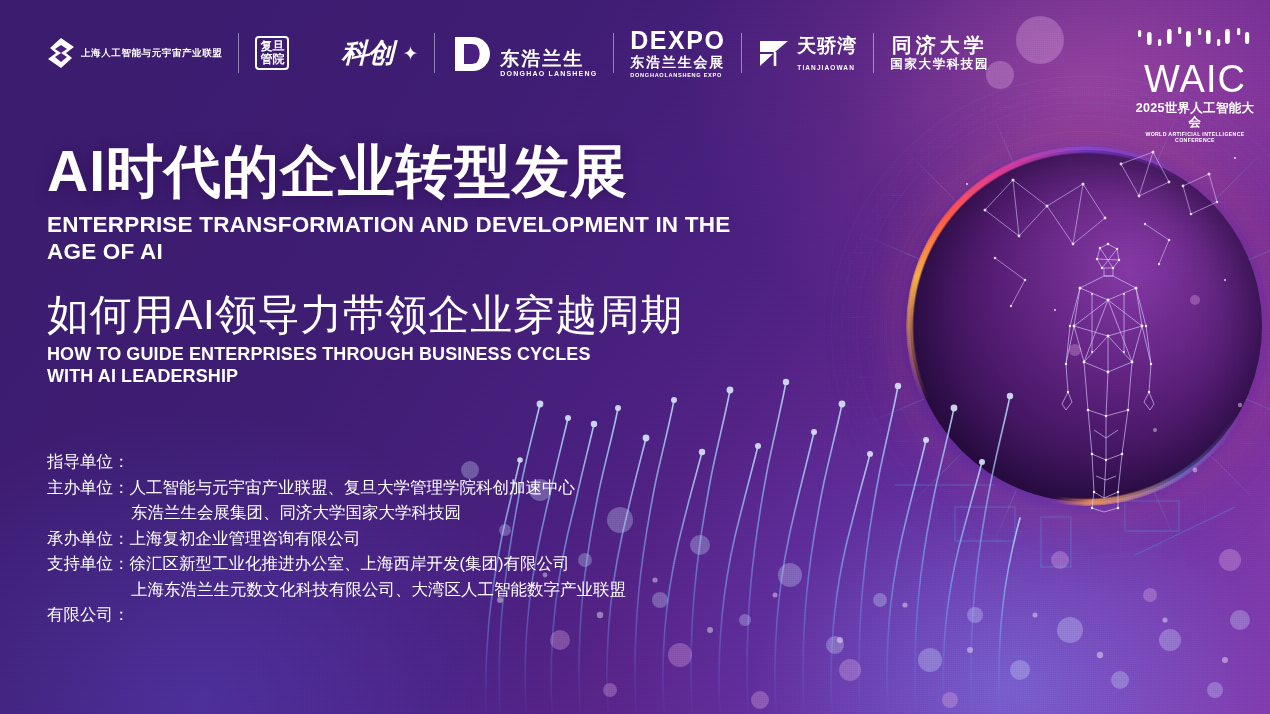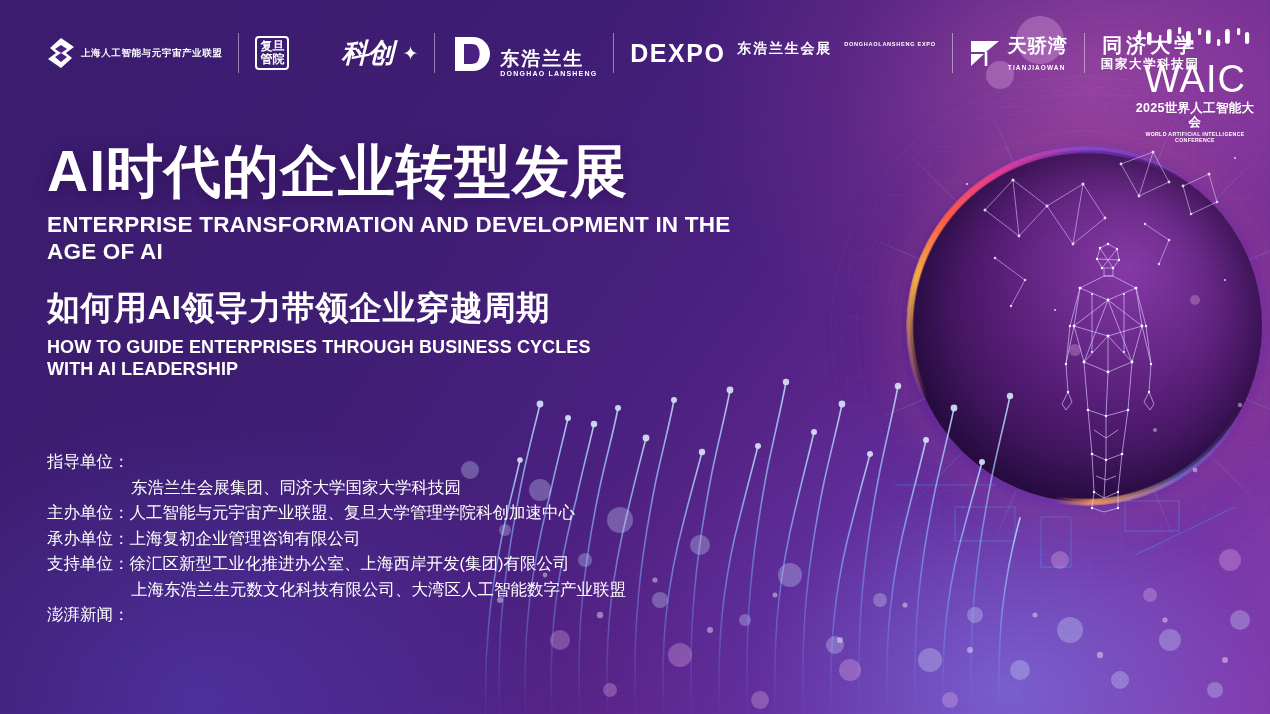--- a/index.html
+++ b/index.html
@@ -99,21 +99,21 @@
   .fudan-cal { font-size:27px; font-weight:700; color:#fff; font-style:italic; letter-spacing:-1px;
                font-family:"Liberation Serif","DejaVu Serif",serif;margin-left:45px; }
   .fudan-star { color:#fff; font-size:19px; margin-left:2px; }
 
   .dh { display:flex; align-items:center; gap:9px; }
   .dh-d { width:40px; height:40px; position:relative; }
   .dh-txt { display:flex; flex-direction:column; gap:1px; }
   .dh-cn { font-size:19px; font-weight:700; color:#fff; letter-spacing:2px; line-height:20px;margin-top:20px; }
   .dh-en { font-size:7px; font-weight:700; color:#fff; letter-spacing:1.2px; }
 
-  .dexpo { display:flex; flex-direction:row; align-items:flex-start; gap:12px;justify-content:center; }
+  .dexpo { display:flex; flex-direction:column; align-items:flex-start; gap:2px;justify-content:center; }
   .dexpo-main { font-size:25px; font-weight:800; color:#fff; letter-spacing:1.5px; line-height:25px; }
   .dexpo-cn { font-size:14px; font-weight:700; color:#fff; letter-spacing:1.8px; line-height:15px; }
   .dexpo-en { font-size:5.6px; font-weight:700; color:#fff; letter-spacing:.7px; }
 
   .tjw { display:flex; align-items:center; gap:7px; }
   .tjw-mark { width:32px; height:30px; }
   .tjw-txt { display:flex; flex-direction:column; gap:8px; }
   .tjw-cn { font-size:19px; font-weight:700; color:#fff; letter-spacing:1px; line-height:20px;
             font-family:"Liberation Serif","DejaVu Serif",serif; }
   .tjw-en { font-size:6.5px; font-weight:700; color:#fff; letter-spacing:1.1px; }
@@ -137,22 +137,22 @@
   .title-cn {
     font-size:57px; font-weight:800; color:#fff; line-height:62px;
     letter-spacing:1px; text-shadow:0 2px 14px rgba(40,10,70,.55);
   }
   .title-en {
     margin-top:9px;
     font-size:22.5px; font-weight:700; color:#fff; line-height:27px;
     letter-spacing:.2px; max-width:690px;
   }
   .sub-cn {
-    margin-top:24px;
-    font-size:33px; font-weight:700; color:#fff; line-height:38px; letter-spacing:.5px;
+    margin-top:31px;
+    font-size:42px; font-weight:400; color:#fff; line-height:38px; letter-spacing:.5px;
   }
   .sub-en {
     margin-top:9px;
     font-size:18px; font-weight:700; color:#fff; line-height:22px; letter-spacing:.1px;
     max-width:560px;
   }
 
   
   #credits { position:absolute; left:47px; top:449px; }
   .credit-row { display:flex; font-size:16.5px; color:#fff; line-height:25.5px; white-space:nowrap; }
@@ -589,38 +589,38 @@
     <div class="title-cn">AI时代的企业转型发展</div>
     <div class="title-en">ENTERPRISE TRANSFORMATION AND DEVELOPMENT IN THE AGE OF AI</div>
     <div class="sub-cn">如何用AI领导力带领企业穿越周期</div>
     <div class="sub-en">HOW TO GUIDE ENTERPRISES THROUGH BUSINESS CYCLES WITH AI LEADERSHIP</div>
   </div>
 
   <div id="credits">
       <div class="credit-row">
         <span class="credit-label">指导单位：</span>
       </div>
+      <div class="credit-row">
+        <span class="credit-label">主办单位：</span>
+        <span class="credit-value">人工智能与元宇宙产业联盟、复旦大学管理学院科创加速中心</span>
+      </div>
       <div class="credit-row indent">
         <span class="credit-label"></span>
         <span class="credit-value">东浩兰生会展集团、同济大学国家大学科技园</span>
       </div>
       <div class="credit-row">
-        <span class="credit-label">主办单位：</span>
-        <span class="credit-value">人工智能与元宇宙产业联盟、复旦大学管理学院科创加速中心</span>
-      </div>
-      <div class="credit-row">
         <span class="credit-label">承办单位：</span>
         <span class="credit-value">上海复初企业管理咨询有限公司</span>
       </div>
       <div class="credit-row">
         <span class="credit-label">支持单位：</span>
         <span class="credit-value">徐汇区新型工业化推进办公室、上海西岸开发(集团)有限公司</span>
       </div>
       <div class="credit-row indent">
         <span class="credit-label"></span>
         <span class="credit-value">上海东浩兰生元数文化科技有限公司、大湾区人工智能数字产业联盟</span>
       </div>
       <div class="credit-row">
-        <span class="credit-label">澎湃新闻：</span>
+        <span class="credit-label">有限公司：</span>
       </div>
     </div>
 
 </div>
 
 </body></html>

